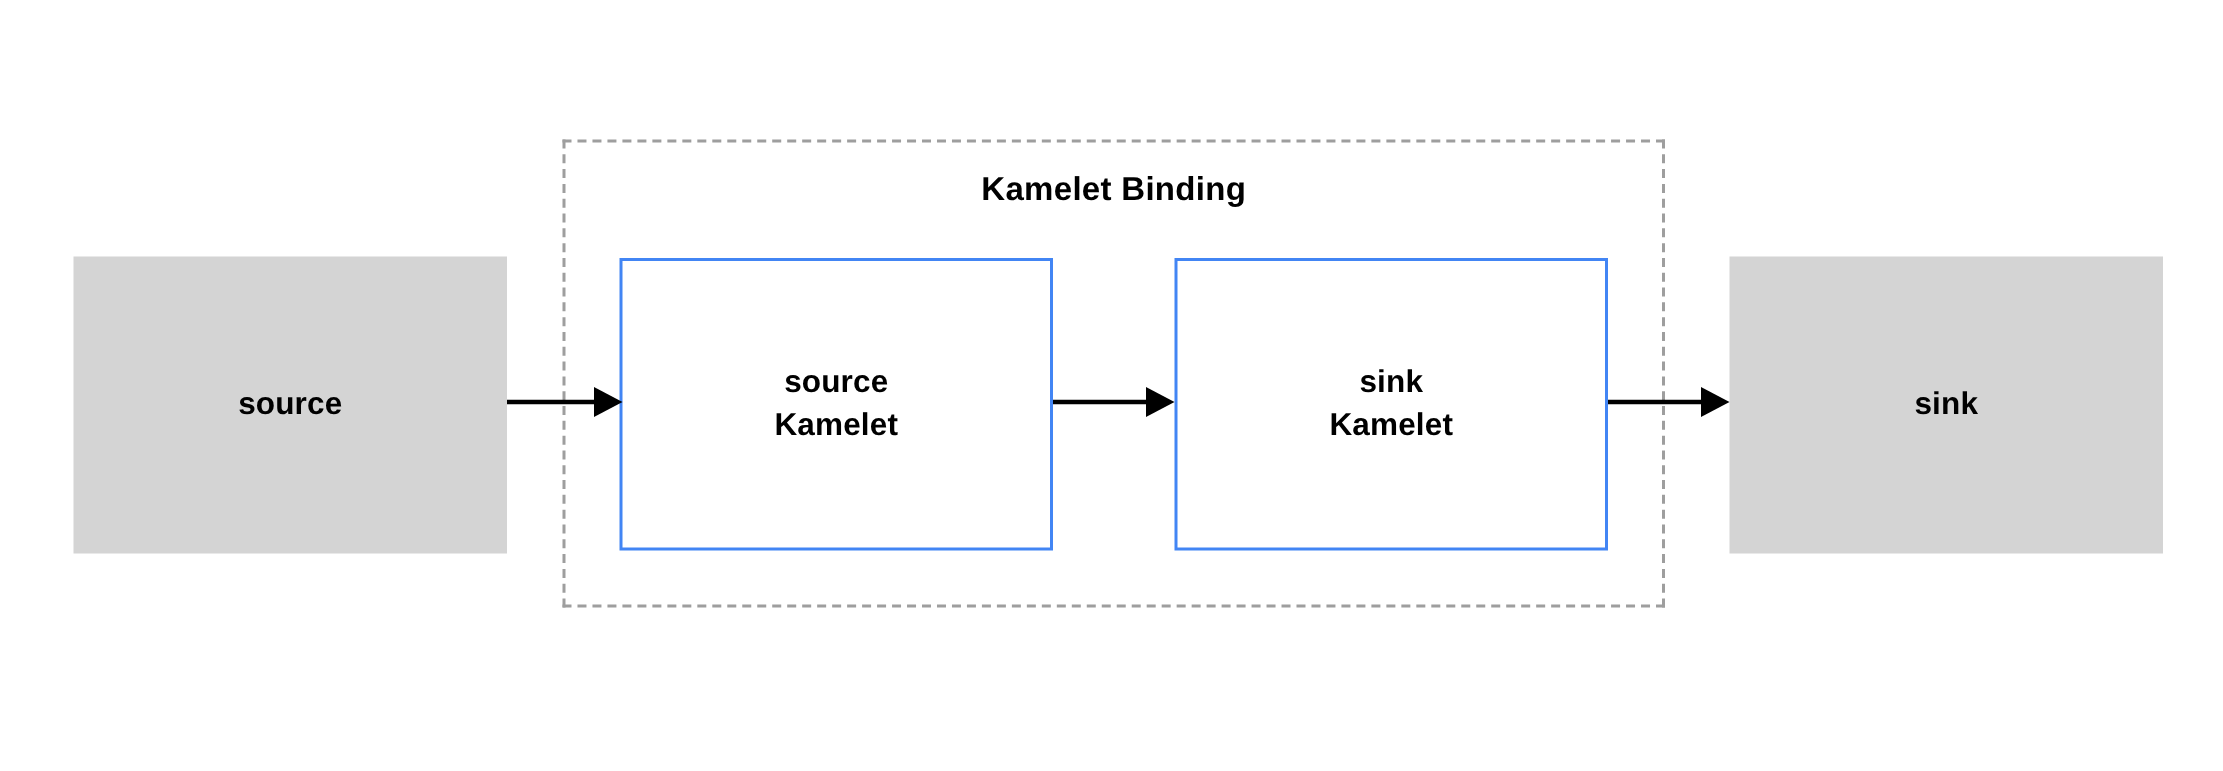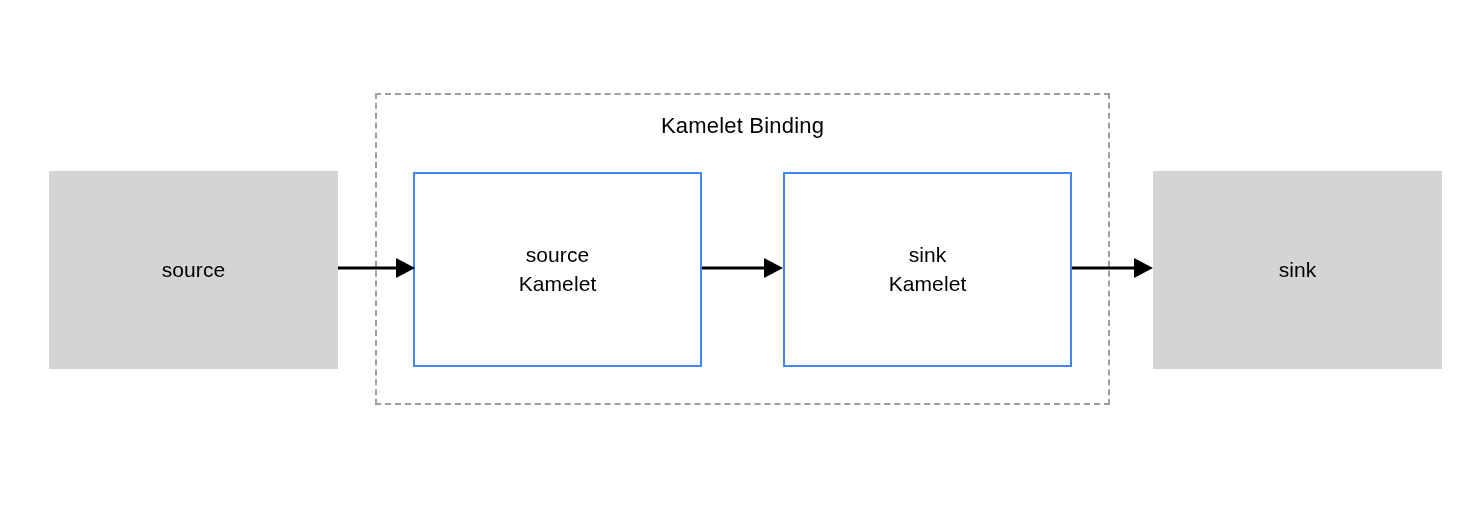--- a/index.html
+++ b/index.html
@@ -12,20 +12,21 @@
     height: 514px;
     font-family: "Liberation Sans", sans-serif;
     -webkit-font-smoothing: antialiased;
   }
   #diagram-canvas {
     position: relative;
     width: 1482px;
     height: 514px;
     background: #ffffff;
     overflow: hidden;
+    font-weight: bold;
   }
 
   
   .node {
     position: absolute;
     box-sizing: border-box;
     display: flex;
     align-items: center;
     justify-content: center;
     text-align: center;

